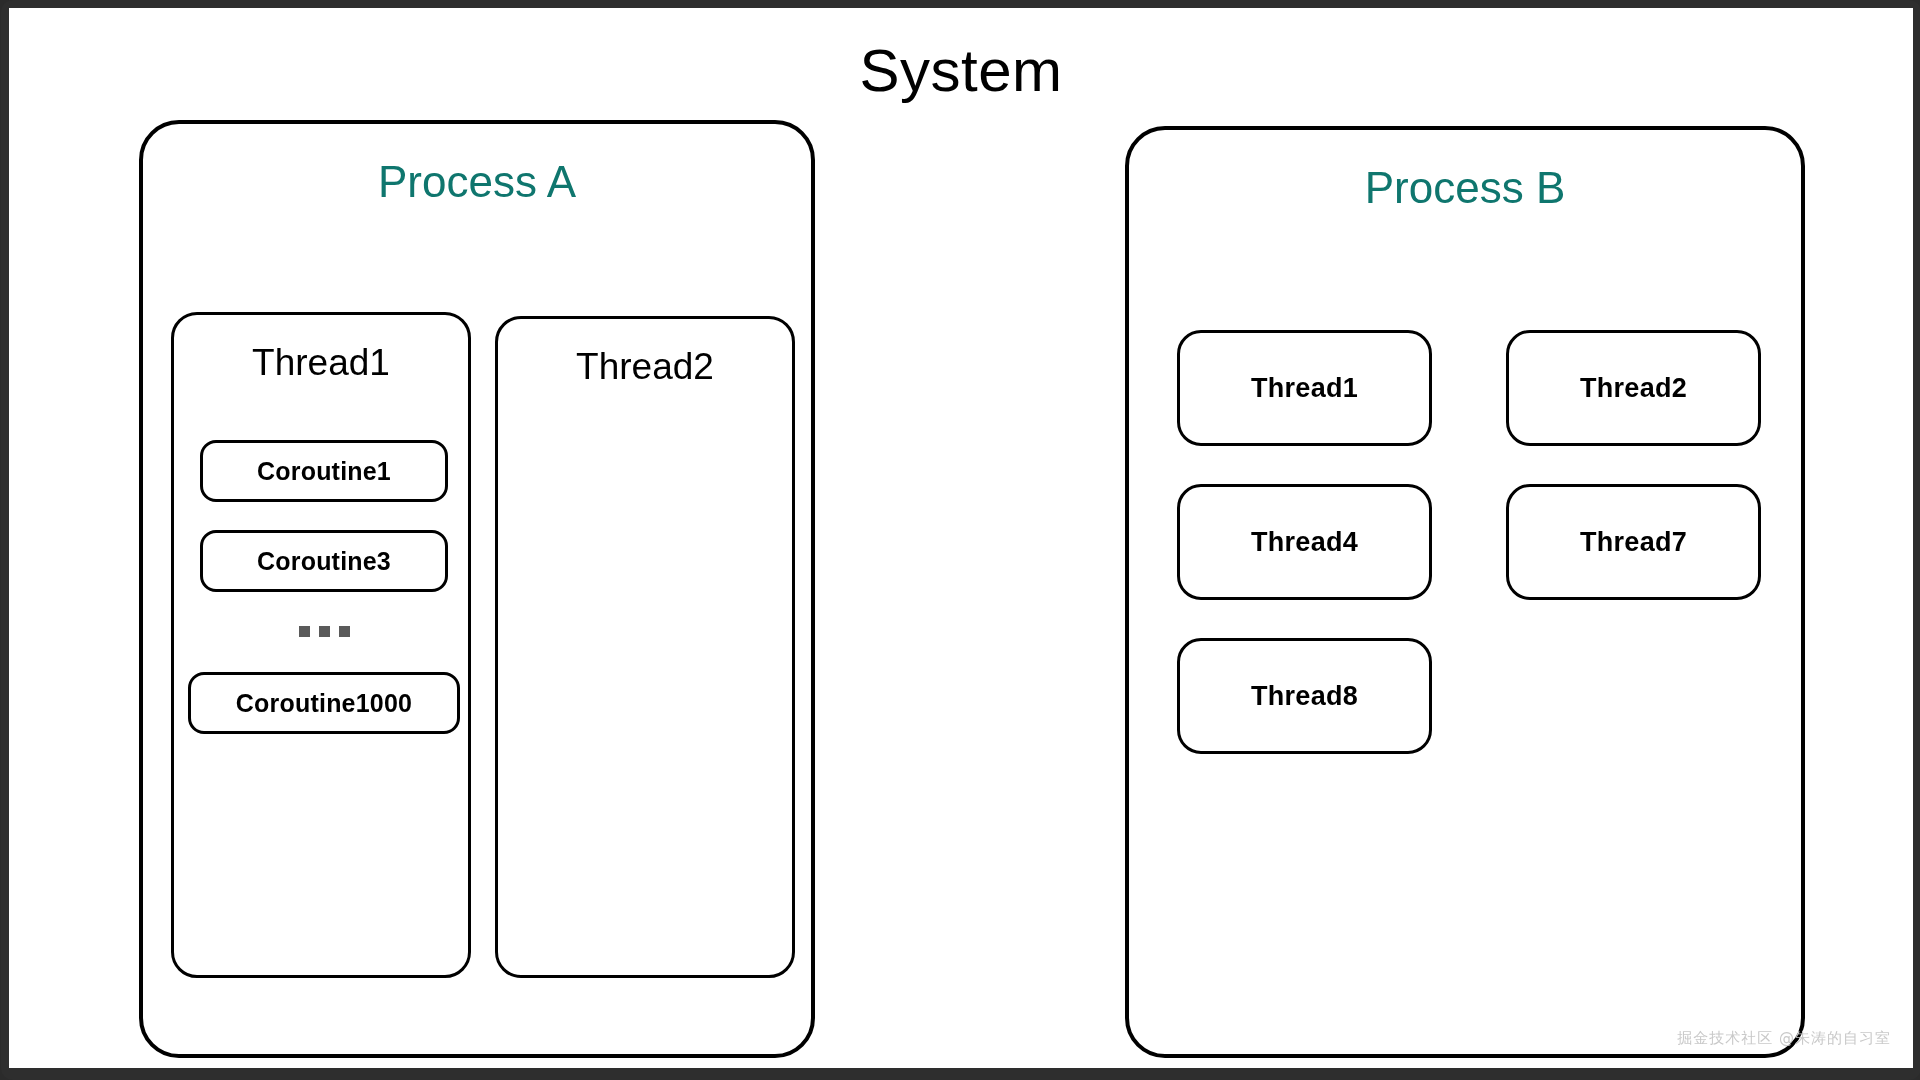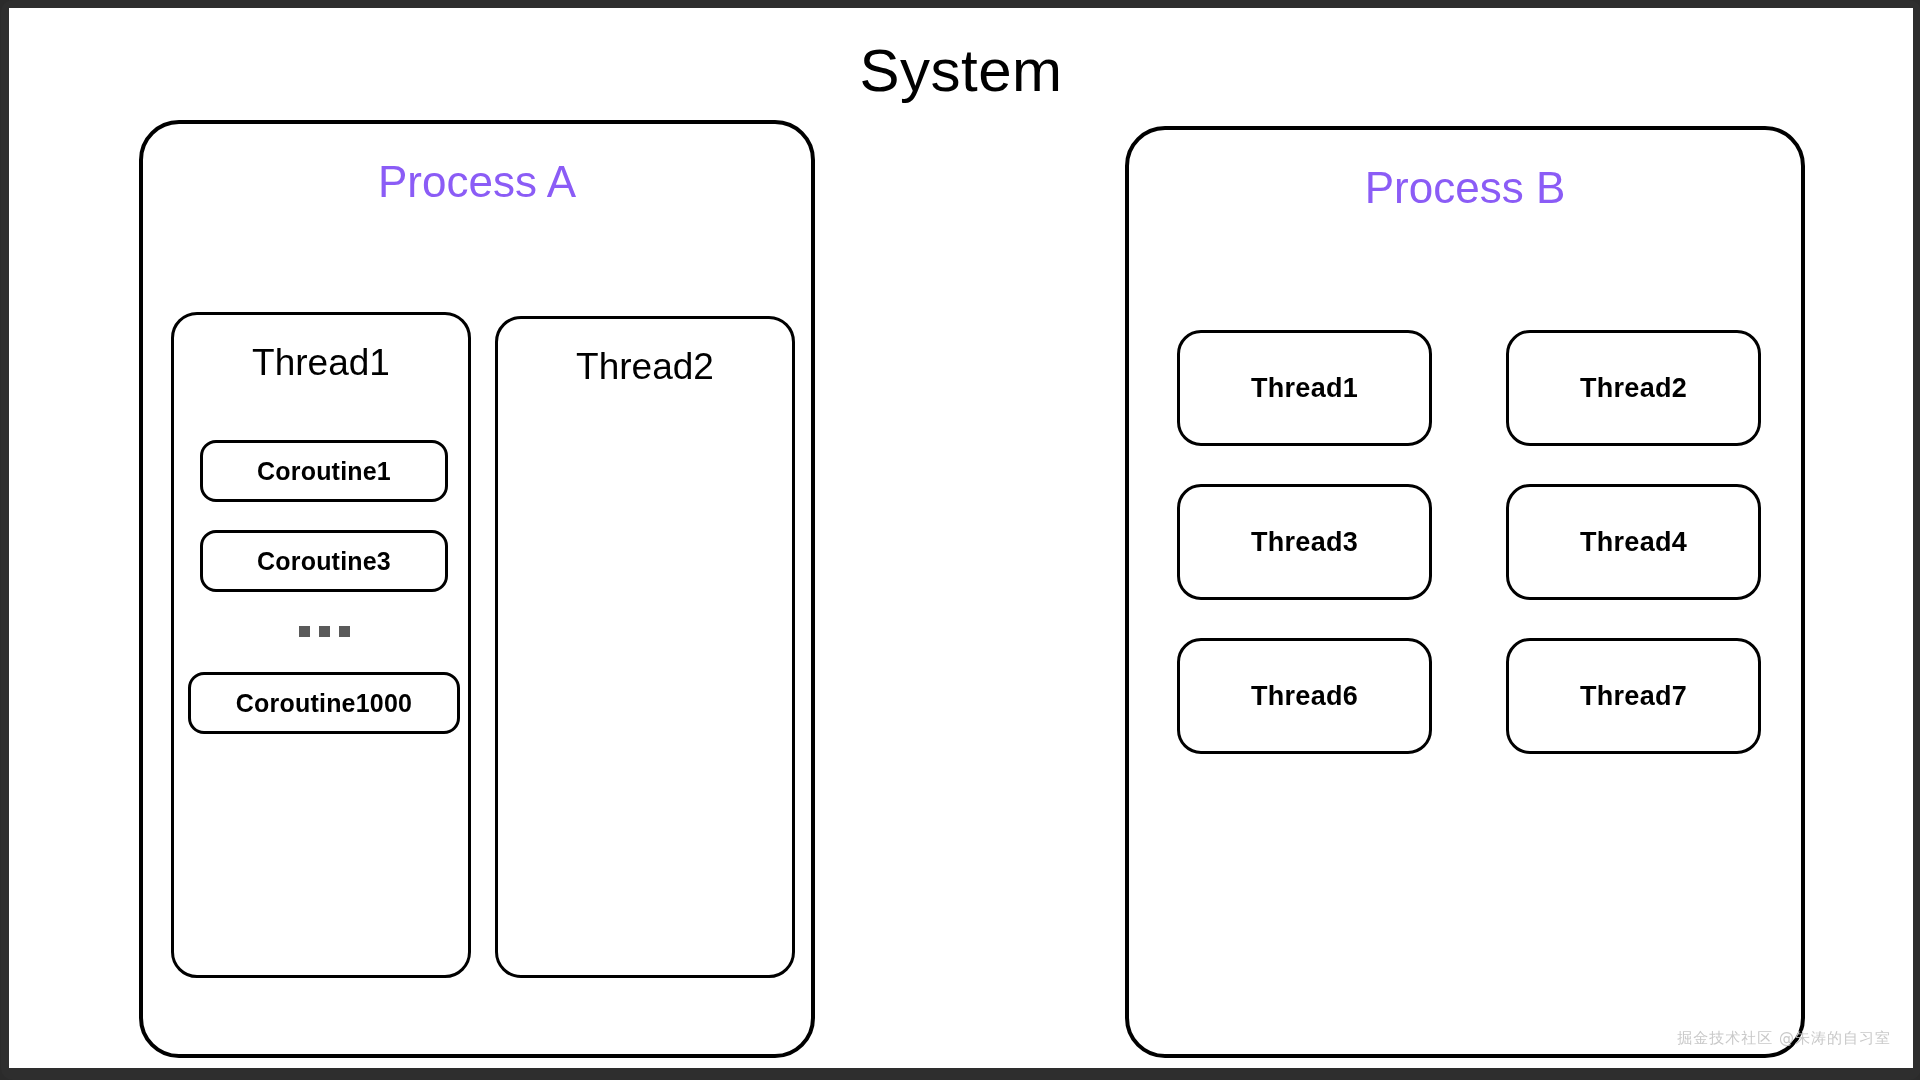--- a/index.html
+++ b/index.html
@@ -67,21 +67,21 @@
 
   .process-label {
     position: absolute;
     left: 0;
     top: 32px;
     width: 100%;
     text-align: center;
     font-size: 44px;
     line-height: 52px;
     font-weight: 400;
-    color: #8b5cf6;
+    color: #0f766e;
   }
 
   
   .thread-col {
     border-width: 3px;
     border-radius: 26px;
   }
   #thread-a1 { left: 28px;  top: 188px; width: 300px; height: 666px; }
   #thread-a2 { left: 352px; top: 192px; width: 300px; height: 662px; }
 
@@ -215,23 +215,22 @@
       </div>
     </div>
 
     <div class="rbox process" id="process-b">
 
       <div class="process-label">Process B</div>
 
       <div class="thread-grid">
         <div class="thread-cell">Thread1</div>
         <div class="thread-cell">Thread2</div>
-        <div class="thread-cell">Thread3</div>
         <div class="thread-cell">Thread4</div>
-        <div class="thread-cell">Thread6</div>
         <div class="thread-cell">Thread7</div>
+        <div class="thread-cell">Thread8</div>
       </div>
     </div>
 
     <div class="watermark">掘金技术社区 @朱涛的自习室</div>
 
   </div>
 </div>
 
 </body></html>

